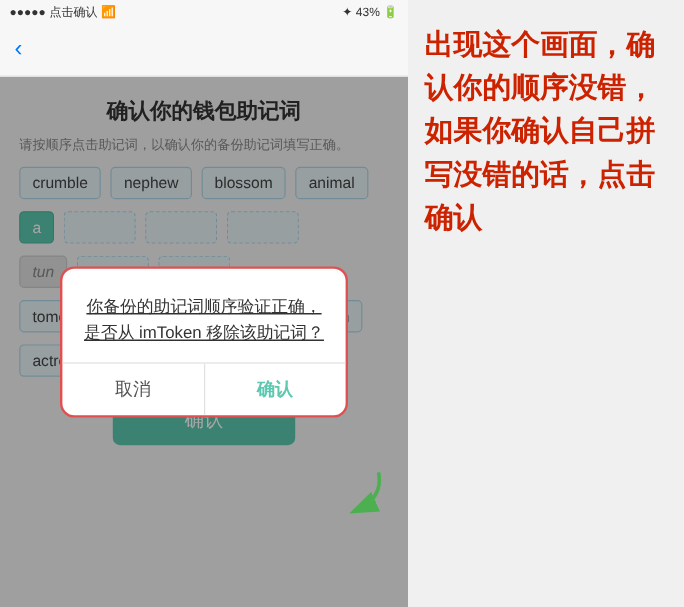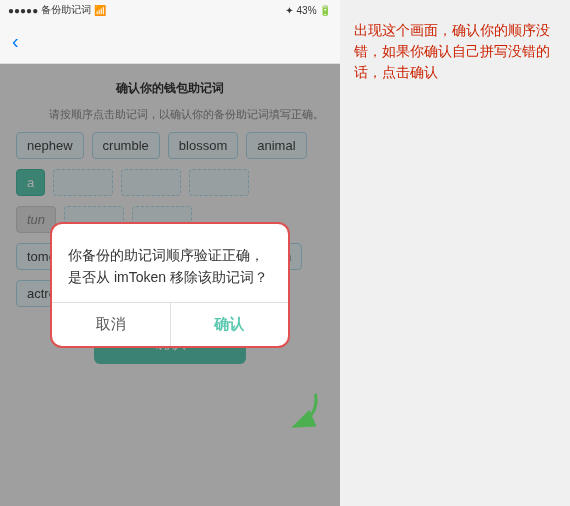--- a/index.html
+++ b/index.html
@@ -70,30 +70,30 @@
       background: #f5f5f5;
       padding: 16px 16px 10px;
       display: flex;
       flex-direction: column;
       gap: 10px;
       overflow: hidden;
       position: relative;
     }
 
     .page-title {
-      font-size: 12px;
+      font-size: 18px;
       font-weight: 600;
       color: #333;
       text-align: center;
     }
 
     .page-subtitle {
       font-size: 11px;
       color: #888;
-      text-align: right;
+      text-align: left;
       line-height: 1.4;
     }
 
     
     .word-row {
       display: flex;
       gap: 8px;
       flex-wrap: nowrap;
     }
 
@@ -157,21 +157,22 @@
     .dialog-box {
       background: #fff;
       border-radius: 12px;
       width: 240px;
       overflow: hidden;
       border: 2px solid #e05050;
     }
 
     .dialog-body {
       padding: 20px 16px 14px;
-      text-align: left;
+      text-align: center;
+      text-decoration: underline;
     }
 
     .dialog-message {
       font-size: 14px;
       color: #333;
       line-height: 1.6;
     }
 
     .dialog-buttons {
       display: flex;
@@ -205,58 +206,58 @@
       height: 506px;
       background: #f0f0f0;
       display: flex;
       flex-direction: column;
       align-items: flex-start;
       padding: 20px 14px;
       position: relative;
     }
 
     .annotation-text {
-      font-size: 14px;
+      font-size: 24px;
       color: #cc2200;
-      font-weight: 400;
+      font-weight: 700;
       line-height: 1.5;
       text-align: left;
     }
   </style>
 </head>
 <body>
 
 <div class="phone-panel">
 
   <div class="status-bar">
     <div class="status-left">
       <span>●●●●●</span>
-      <span>备份助记词</span>
+      <span>点击确认</span>
       <span>📶</span>
     </div>
     <div class="status-center">14:12</div>
     <div class="status-right">
       <span>✦</span>
       <span>43%</span>
       <span>🔋</span>
     </div>
   </div>
 
   <div class="nav-bar">
     <span class="nav-back">‹</span>
   </div>
 
   <div class="main-content">
 
     <div class="page-title">确认你的钱包助记词</div>
     <div class="page-subtitle">请按顺序点击助记词，以确认你的备份助记词填写正确。</div>
 
     <div class="word-row">
+      <span class="word-chip">crumble</span>
       <span class="word-chip">nephew</span>
-      <span class="word-chip">crumble</span>
       <span class="word-chip">blossom</span>
       <span class="word-chip">animal</span>
     </div>
 
     <div class="word-row">
       <span class="word-chip active">a</span>
       <span class="word-chip placeholder"></span>
       <span class="word-chip placeholder"></span>
       <span class="word-chip placeholder"></span>
     </div>

